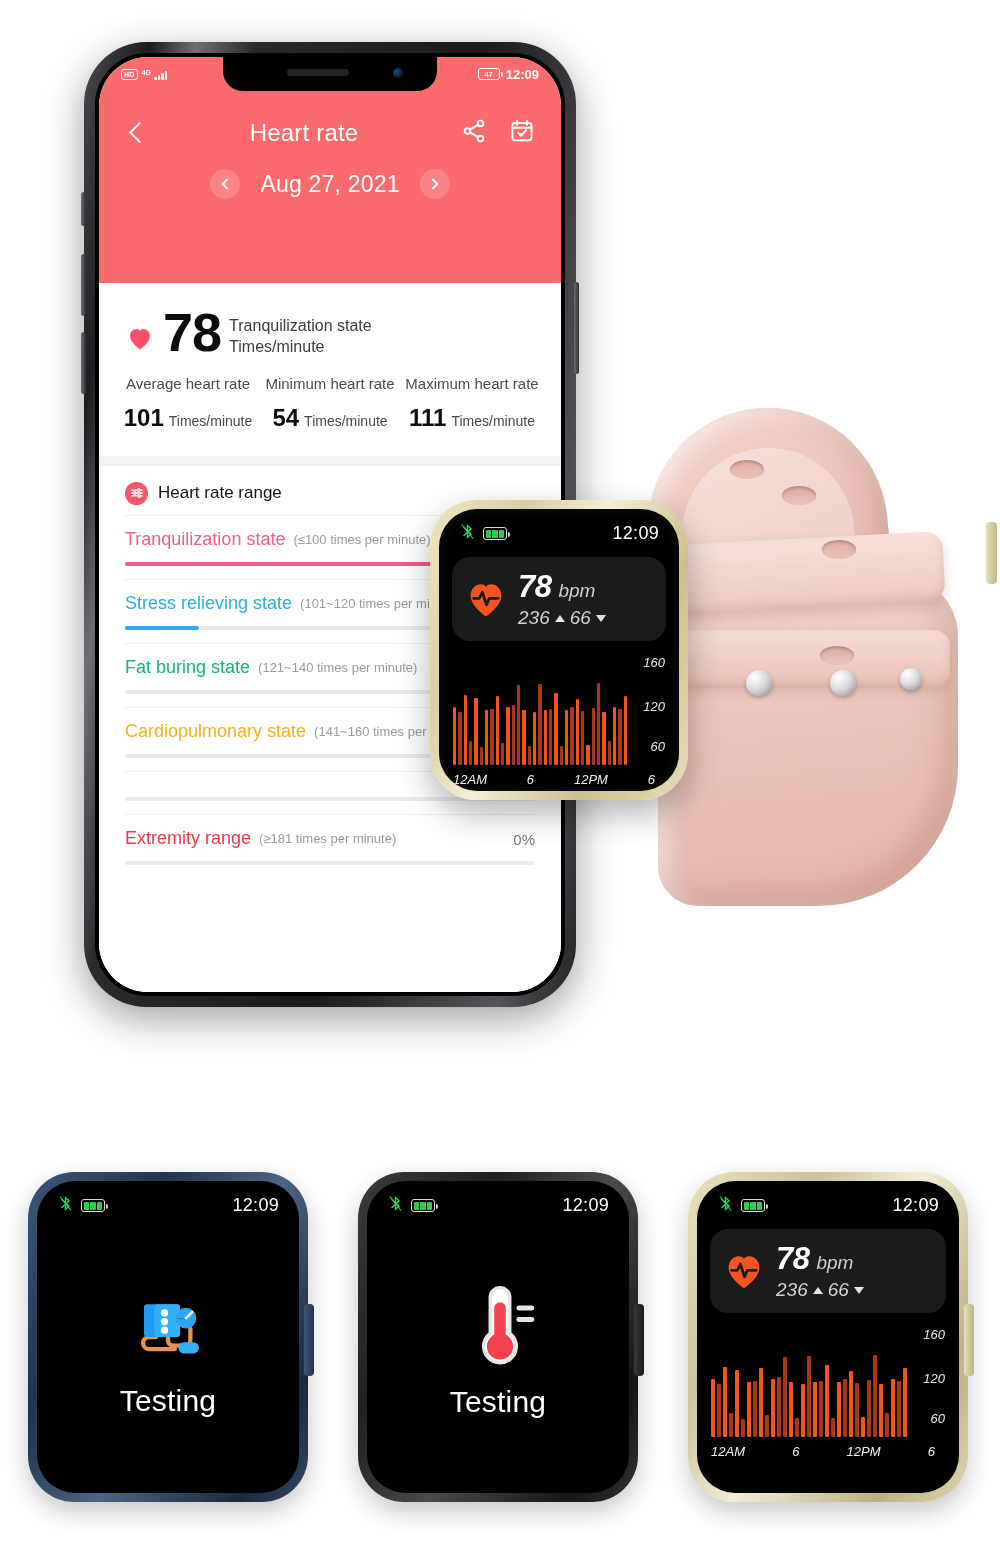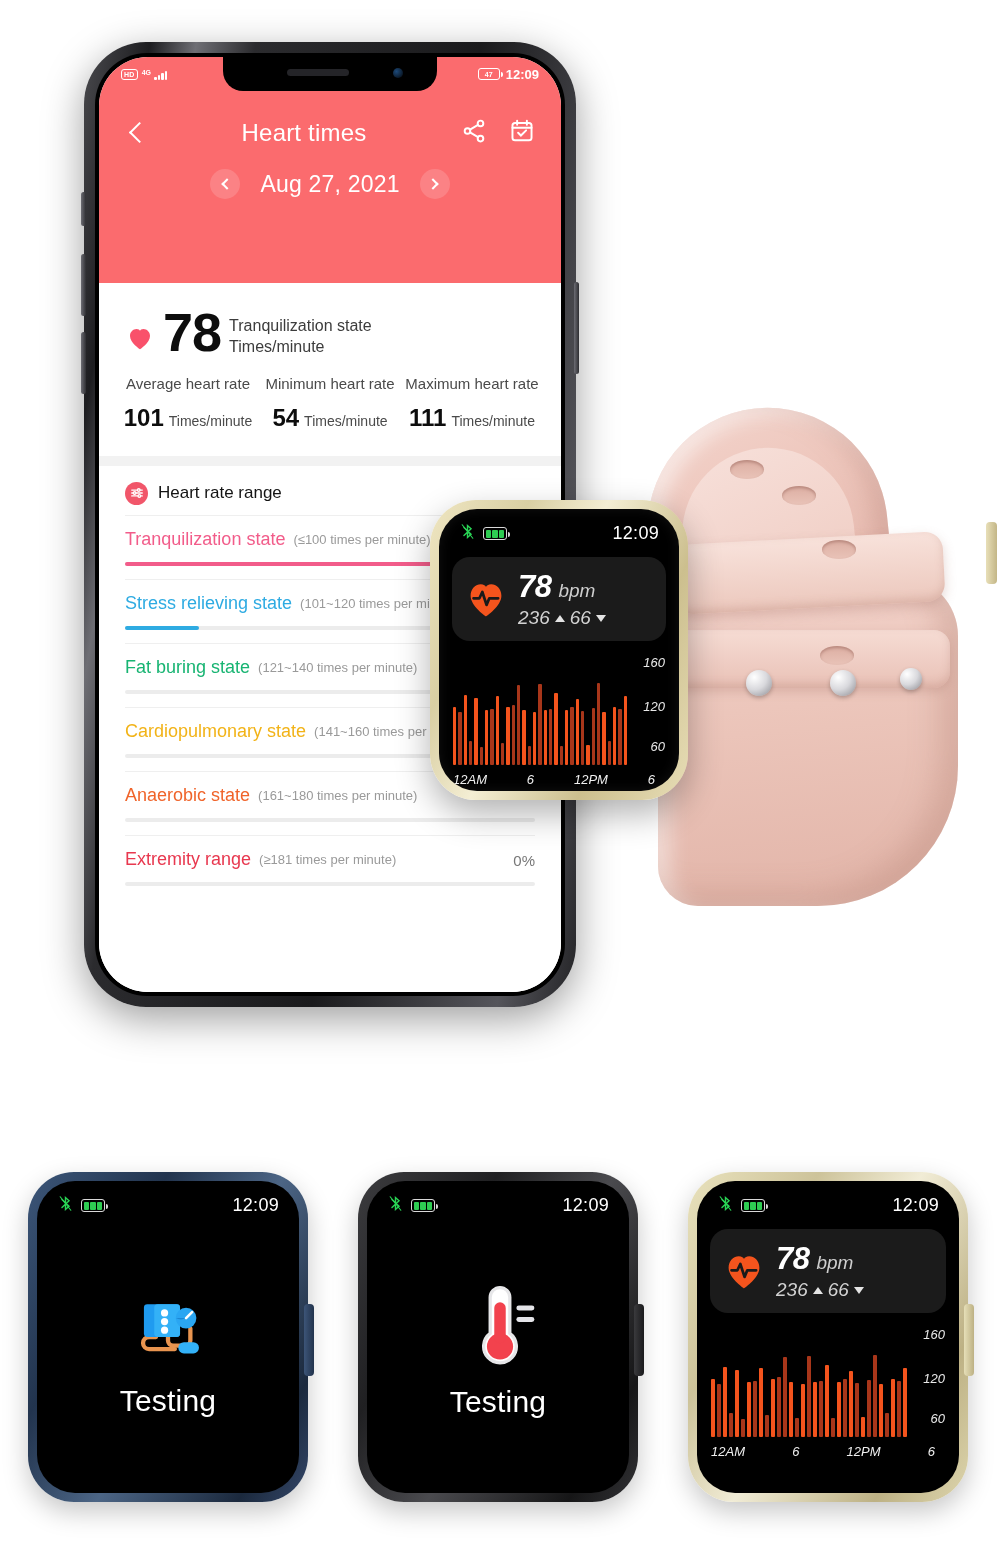--- a/index.html
+++ b/index.html
@@ -274,21 +274,21 @@
               </span>
           </div>
           <div class="sb-right">
             <span class="batt">47</span>
             <span>12:09</span>
           </div>
         </div>
 
         <div class="hdr-row">
           <div class="back-chev"></div>
-          <div class="hdr-title">Heart times</div>
+          <div class="hdr-title">Heart rate</div>
           <div class="hdr-icons">
             <span>
               <svg width="26" height="26" viewBox="0 0 24 24" fill="none" stroke="#fff" stroke-width="1.8" stroke-linecap="round">
                 <circle cx="18" cy="5" r="2.6"></circle>
                   <circle cx="6" cy="12" r="2.6"></circle>
                   <circle cx="18" cy="19" r="2.6"></circle>
                 <line x1="8.3" y1="10.8" x2="15.7" y2="6.3"></line>
                   <line x1="8.3" y1="13.2" x2="15.7" y2="17.7"></line>
               </svg>
             </span>
@@ -404,25 +404,20 @@
               <div class="rng-top">
                 <span class="rng-name" style="color:#f2b318">Cardiopulmonary state</span>
                 <span class="rng-sub">(141~160 times per minute)</span>
                 <span class="rng-pct"></span>
               </div>
               <div class="rng-bar">
                   <i style="width:0%;background:#f2b318"></i>
                 </div>
             </div>
             <div class="rng">
-              <div class="rng-top">
-                <span class="rng-name" style="color:#f0642a">Anaerobic state</span>
-                <span class="rng-sub">(161~180 times per minute)</span>
-                <span class="rng-pct"></span>
-              </div>
               <div class="rng-bar">
                   <i style="width:0%;background:#f0642a"></i>
                 </div>
             </div>
             <div class="rng">
               <div class="rng-top">
                 <span class="rng-name" style="color:#e8384f">Extremity range</span>
                 <span class="rng-sub">(≥181 times per minute)</span>
                 <span class="rng-pct">0%</span>
               </div>

